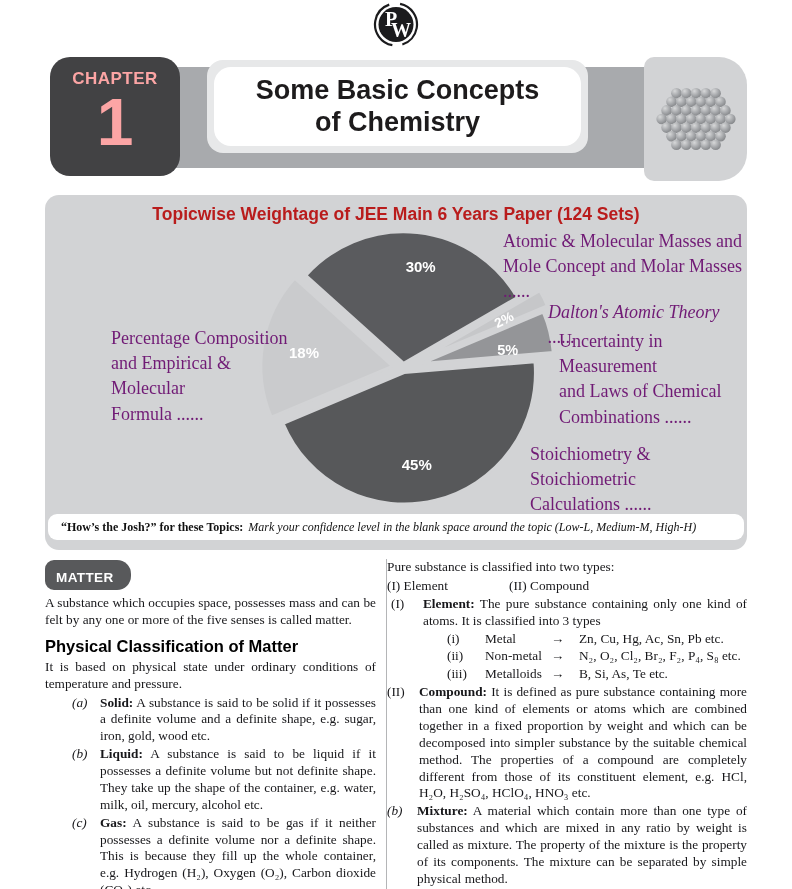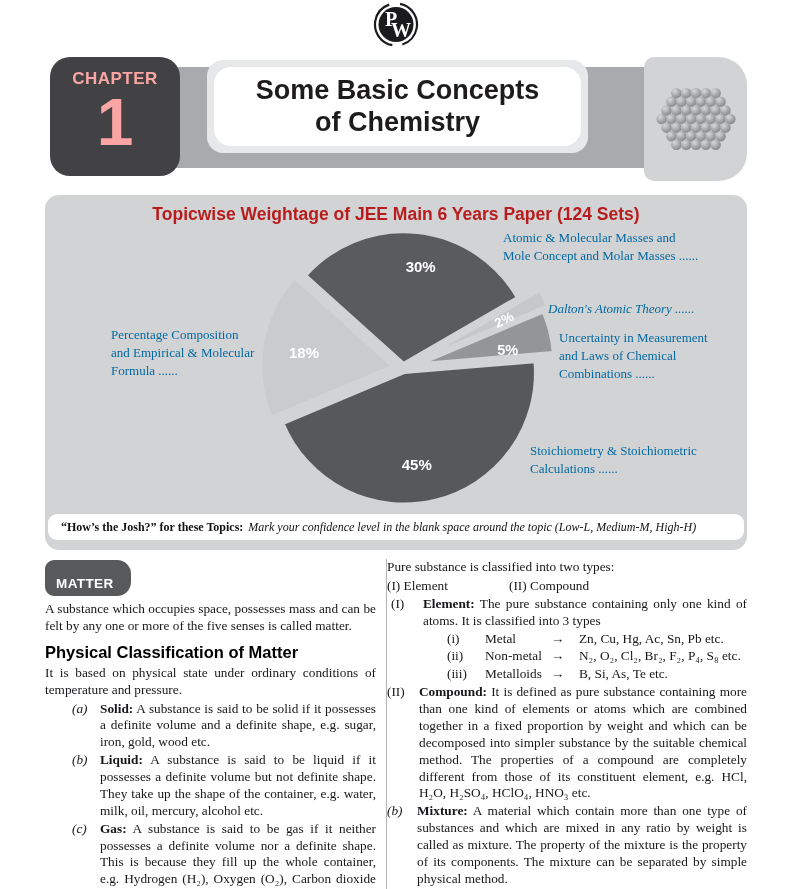--- a/index.html
+++ b/index.html
@@ -21,39 +21,39 @@
                font-family:"Liberation Sans","DejaVu Sans",sans-serif;font-weight:bold;
                font-size:27px;line-height:1.18;color:#1d1b1c;}
   .molecule-panel{position:absolute;left:644px;top:57px;width:103px;height:124px;background:#d2d3d5;
                   border-radius:10px 28px 28px 10px;display:flex;align-items:center;justify-content:center;}
   
   .chart-panel{position:absolute;left:45px;top:195px;width:702px;height:355px;background:#d2d3d5;
                border-radius:14px;}
   .chart-title{text-align:center;padding-top:9px;font-family:"Liberation Sans","DejaVu Sans",sans-serif;
                font-weight:bold;font-size:17.5px;color:#b91c1c;}
   .pie-svg{position:absolute;left:0;top:0;width:702px;height:355px;}
-  .callout{position:absolute;font-size:13px;line-height:1.4;color:#0369a1;}
+  .callout{position:absolute;font-size:18px;line-height:1.4;color:#701a75;}
   .co-atomic{left:458px;top:34px;width:240px;}
   .co-dalton{left:503px;top:105px;width:200px;font-style:italic;}
   .co-uncert{left:514px;top:134px;width:190px;}
   .co-stoich{left:485px;top:247px;width:220px;}
   .co-pct{left:66px;top:131px;width:180px;}
   .josh-strip{position:absolute;left:3px;right:3px;bottom:10px;height:26px;background:#fff;
               border-radius:9px;display:flex;align-items:center;padding-left:13px;
               font-size:12px;color:#111;white-space:nowrap;overflow:hidden;}
   .josh-b{font-weight:bold;}
   .josh-i{font-style:italic;margin-left:5px;}
   
   .content{position:absolute;left:45px;top:559px;width:702px;height:330px;display:flex;
            font-size:13.3px;line-height:1.27;color:#17171a;}
   .col-left{width:341px;padding-right:10px;box-sizing:border-box;}
   .col-right{flex:1;border-left:1.5px solid #b4b5b7;padding-left:0;}
   .badge{display:inline-block;background:#58595b;color:#fff;
          font-family:"Liberation Sans","DejaVu Sans",sans-serif;font-weight:bold;font-size:13.5px;
-         letter-spacing:.4px;padding:15px 17px 4px 11px;border-radius:9px 14px 14px 9px;margin:1px 0 5px;}
+         letter-spacing:.4px;padding:9px 17px 4px 11px;border-radius:9px 14px 14px 9px;margin:1px 0 5px;}
   .h-sans{font-family:"Liberation Sans","DejaVu Sans",sans-serif;font-weight:bold;font-size:16.5px;
           color:#000000;margin:7px 0 2px;}
   p.body{margin:0 0 2px;text-align:justify;}
   .item{display:flex;margin:1px 0;}
   .item .mk{width:28px;flex:none;font-style:italic;padding-left:2px;}
   .item .mk2{width:32px;flex:none;}
   .item .mk3{width:30px;flex:none;font-style:italic;}
   .item .tx{flex:1;text-align:justify;}
   .indent1{padding-left:25px;}
   .typerow{display:flex;margin:1px 0;}

